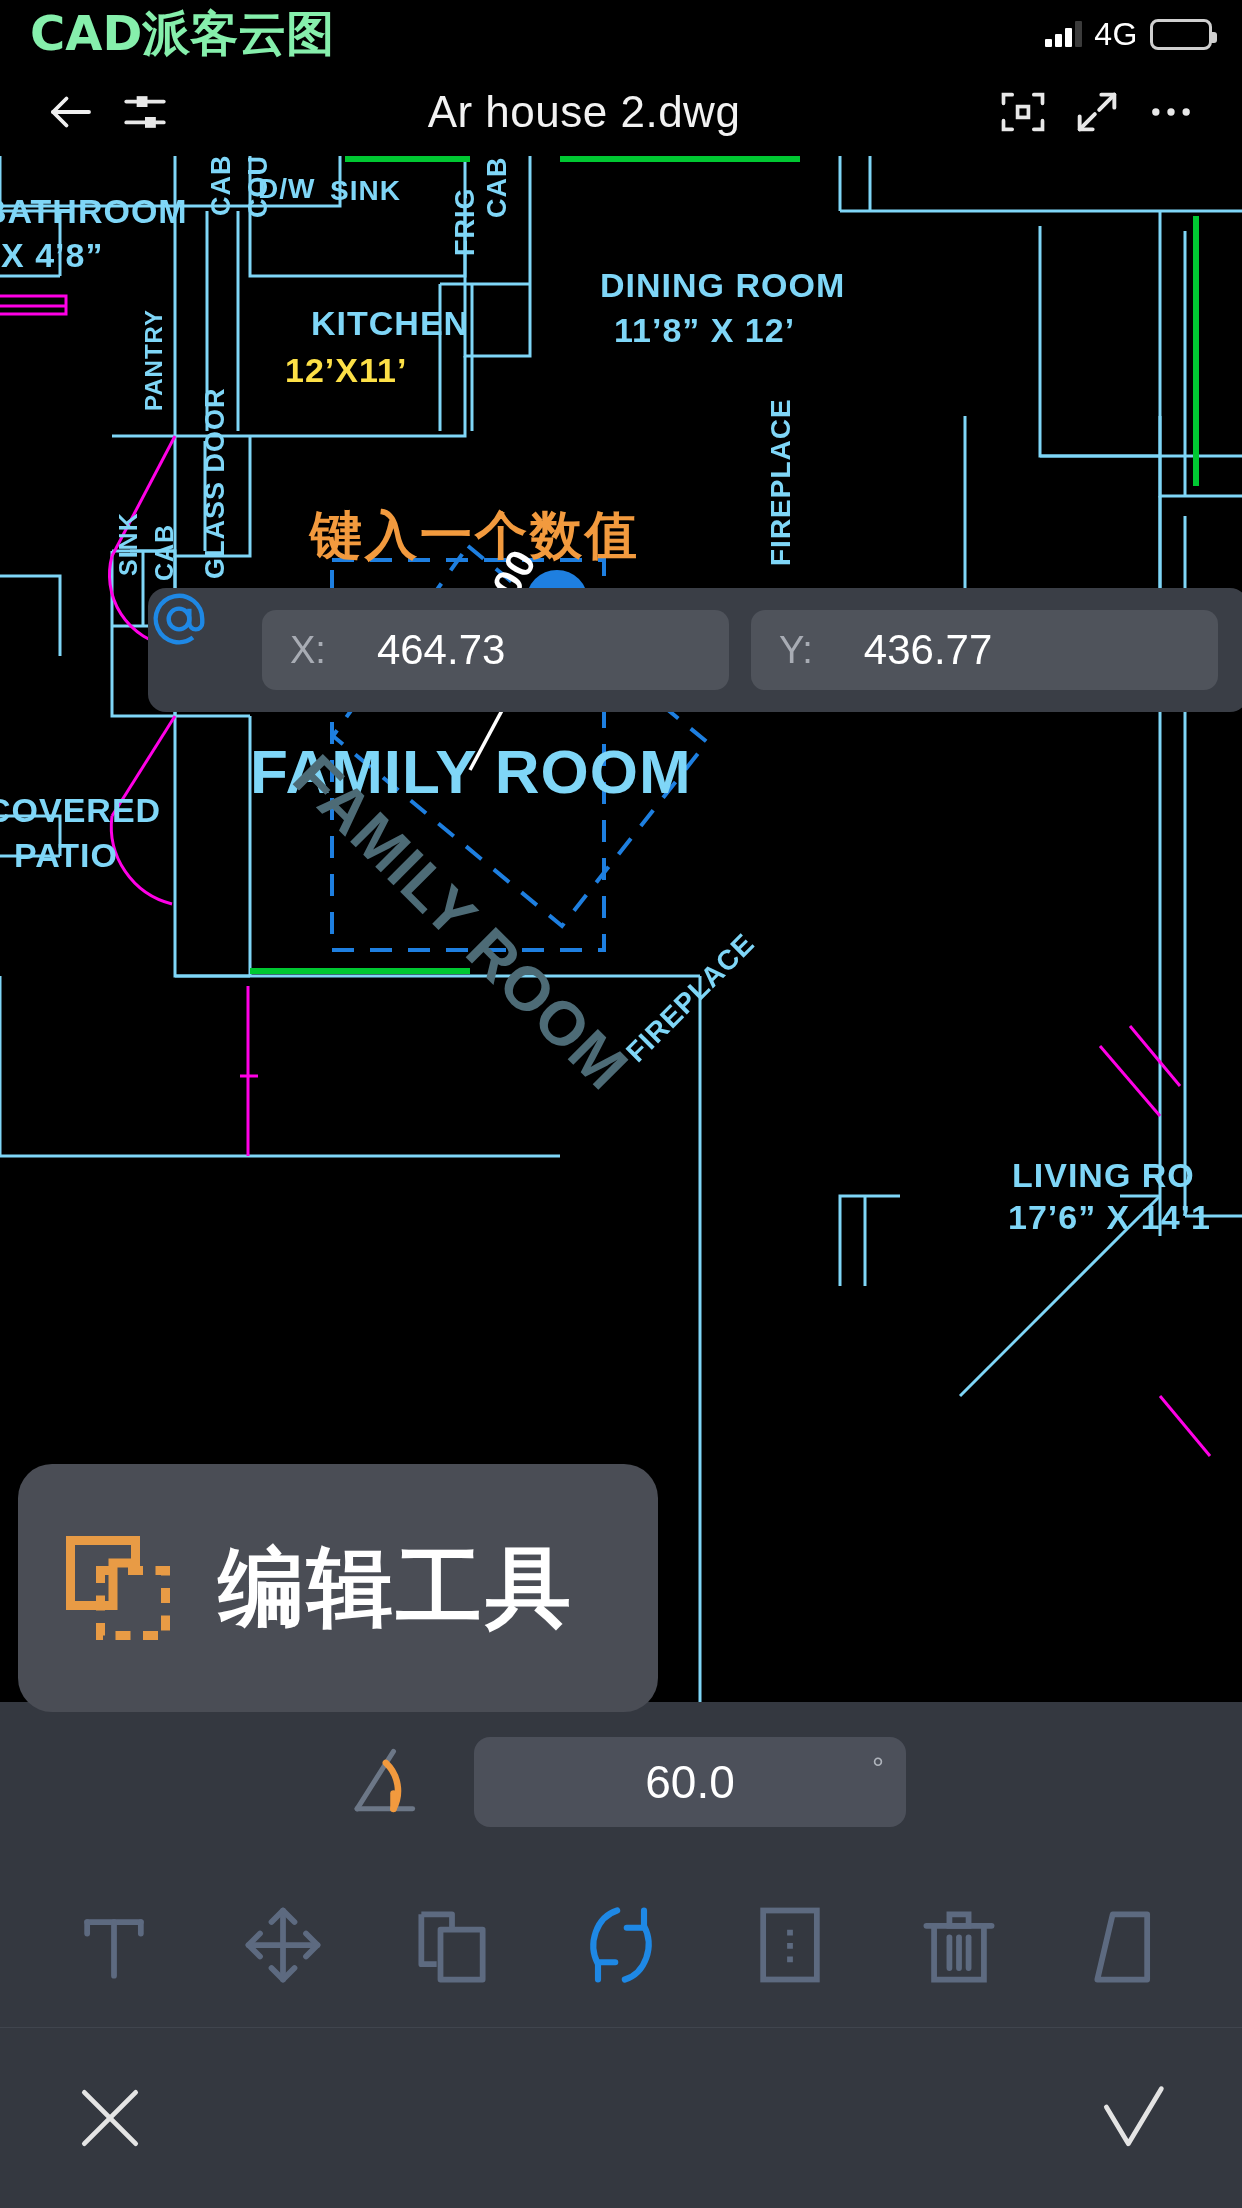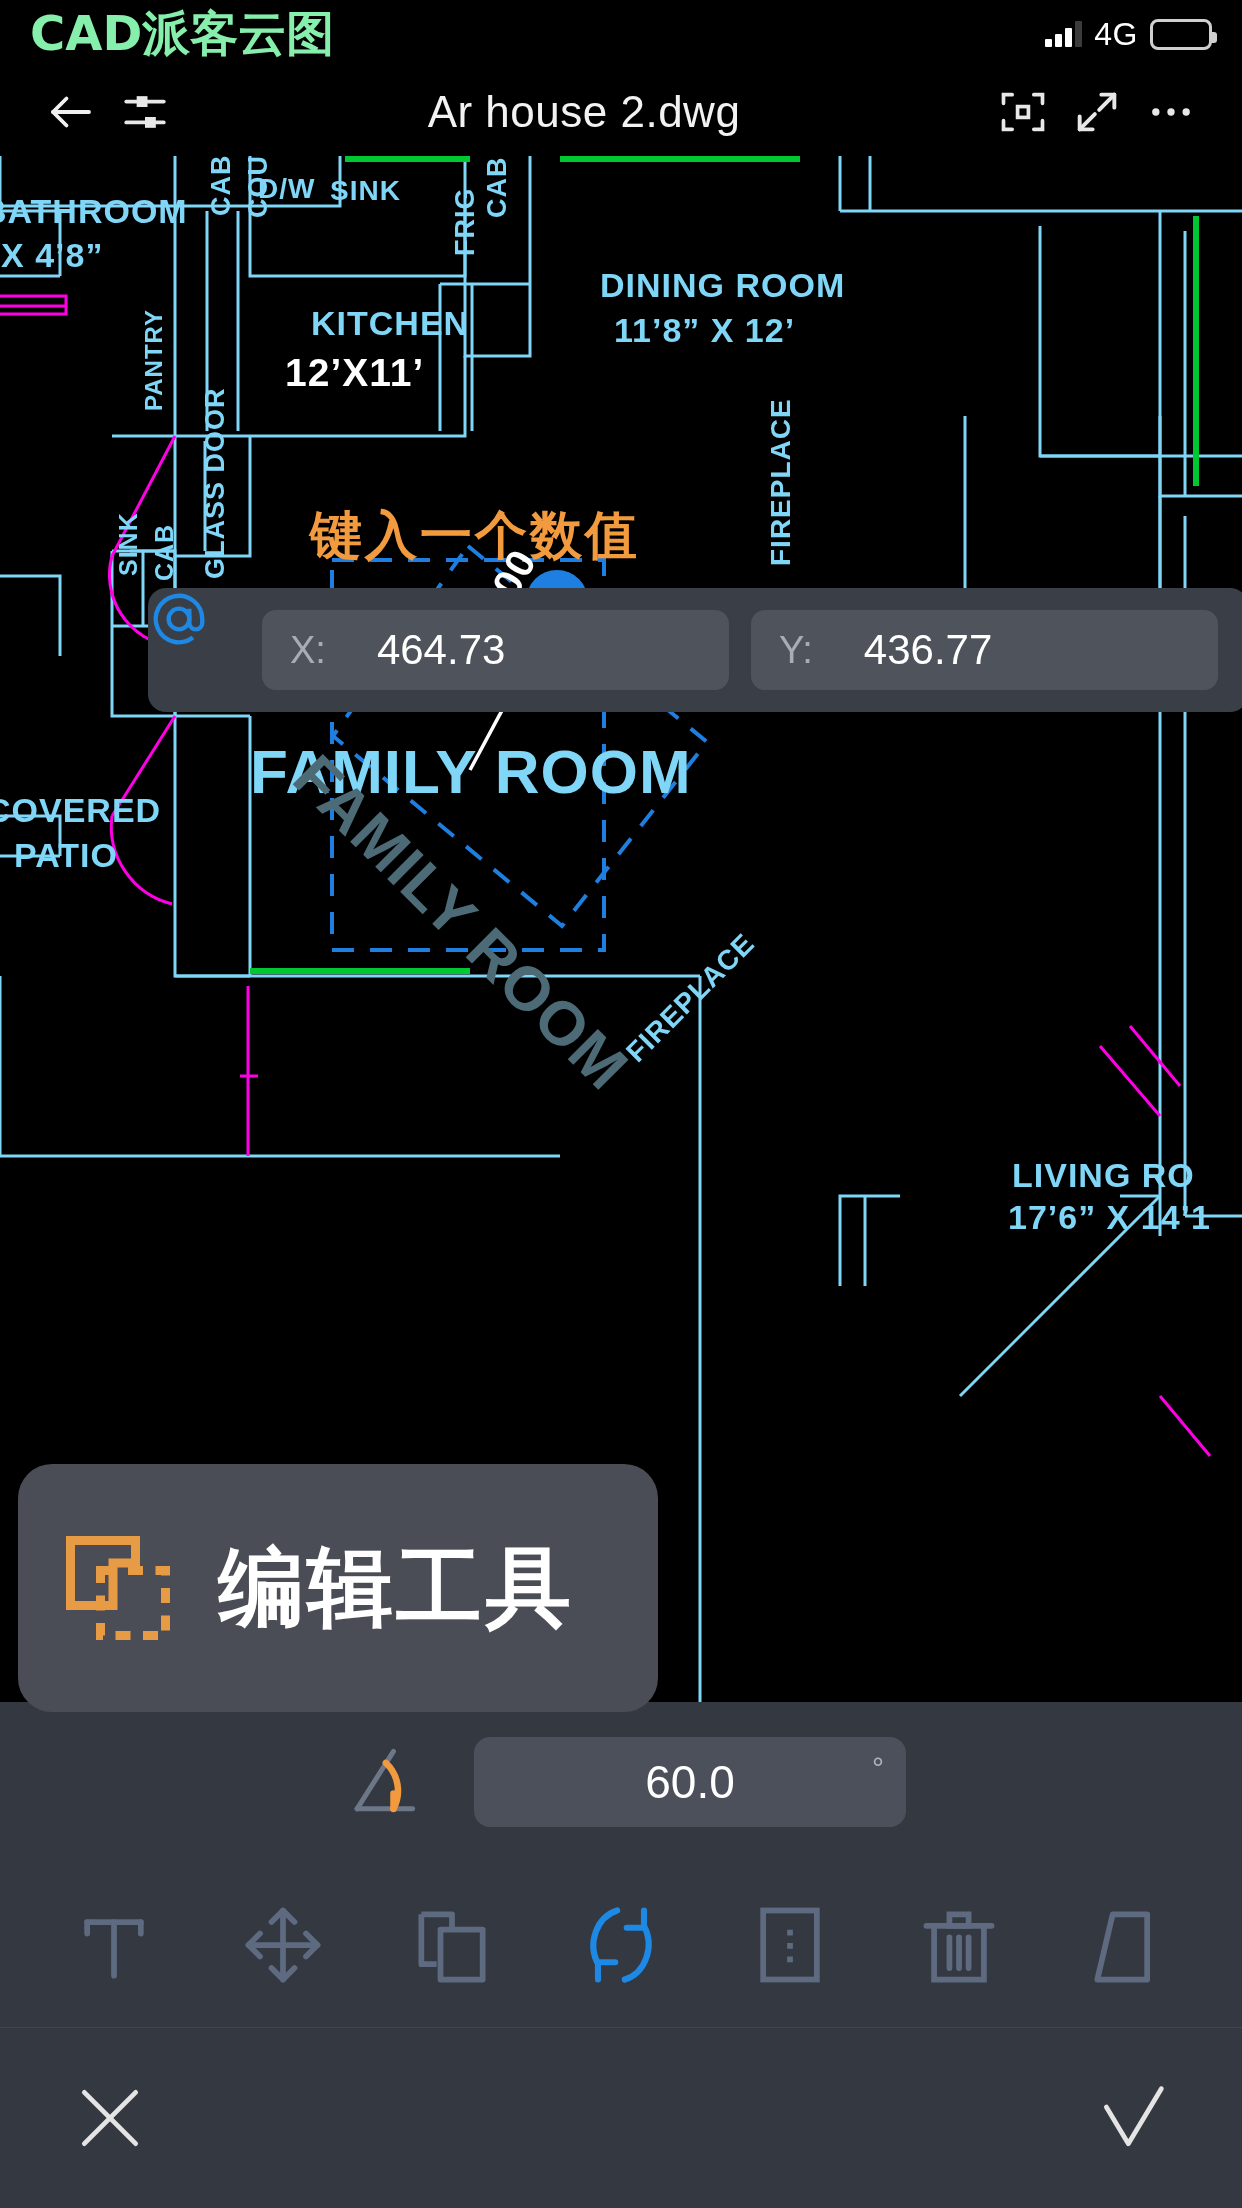--- a/index.html
+++ b/index.html
@@ -275,21 +275,21 @@
       <div class="cad-txt" style="left: -18px; top: 80px; font-size: 34px; color: rgb(127, 214, 247);">’ X 4’8”</div>
       <div class="cad-txt" style="left: 206px; top: 60px; font-size: 27px; color: rgb(127, 214, 247); transform: rotate(-90deg); transform-origin: left top;">CABINETS</div>
       <div class="cad-txt" style="left: 243px; top: 62px; font-size: 27px; color: rgb(127, 214, 247); transform: rotate(-90deg); transform-origin: left top;">COUNTER</div>
       <div class="cad-txt" style="left: 258px; top: 17px; font-size: 28px; color: rgb(127, 214, 247);">D/W</div>
       <div class="cad-txt" style="left: 330px; top: 19px; font-size: 28px; color: rgb(127, 214, 247);">SINK</div>
       <div class="cad-txt" style="left: 450px; top: 100px; font-size: 27px; color: rgb(127, 214, 247); transform: rotate(-90deg); transform-origin: left top;">FRIG</div>
       <div class="cad-txt" style="left: 482px; top: 62px; font-size: 27px; color: rgb(127, 214, 247); transform: rotate(-90deg); transform-origin: left top;">CABINETS</div>
       <div class="cad-txt" style="left: 600px; top: 110px; font-size: 34px; color: rgb(127, 214, 247);">DINING ROOM</div>
       <div class="cad-txt" style="left: 614px; top: 155px; font-size: 34px; color: rgb(127, 214, 247);">11’8” X 12’</div>
       <div class="cad-txt" style="left: 284px; top: 148px; font-size: 34px; color: rgb(127, 214, 247); margin-left: 27px;">KITCHEN</div>
-      <div class="cad-txt" style="left: 285px; top: 195px; font-size: 39px; color: #ffffff; text-align: center;">12’X11’</div>
+      <div class="cad-txt" style="left: 285px; top: 195px; font-size: 34px; color: #fde047; text-align: center;">12’X11’</div>
       <div class="cad-txt" style="left: 140px; top: 255px; font-size: 24px; color: rgb(127, 214, 247); transform: rotate(-90deg); transform-origin: left top;">PANTRY</div>
       <div class="cad-txt" style="left: 114px; top: 420px; font-size: 25px; color: rgb(127, 214, 247); transform: rotate(-90deg); transform-origin: left top;">SINK</div>
       <div class="cad-txt" style="left: 150px; top: 425px; font-size: 25px; color: rgb(127, 214, 247); transform: rotate(-90deg); transform-origin: left top;">CAB</div>
       <div class="cad-txt" style="left: 200px; top: 548px; font-size: 27px; color: rgb(127, 214, 247); transform: rotate(-90deg); transform-origin: left top;">SLIDING GLASS DOOR</div>
       <div class="cad-txt" style="left: -14px; top: 635px; font-size: 34px; color: rgb(127, 214, 247);">COVERED</div>
       <div class="cad-txt" style="left: 14px; top: 680px; font-size: 34px; color: rgb(127, 214, 247);">PATIO</div>
       <div class="cad-txt" style="left: 765px; top: 410px; font-size: 28px; color: rgb(127, 214, 247); transform: rotate(-90deg); transform-origin: left top;">FIREPLACE</div>
       <div class="cad-txt" style="left: 620px; top: 890px; font-size: 28px; color: rgb(127, 214, 247); transform: rotate(-45deg); transform-origin: left top;">FIREPLACE</div>
       <div class="cad-txt" style="left: 1012px; top: 1000px; font-size: 34px; color: rgb(127, 214, 247);">LIVING RO</div>
       <div class="cad-txt" style="left: 1008px; top: 1042px; font-size: 34px; color: rgb(127, 214, 247);">17’6” X 14’1</div>

